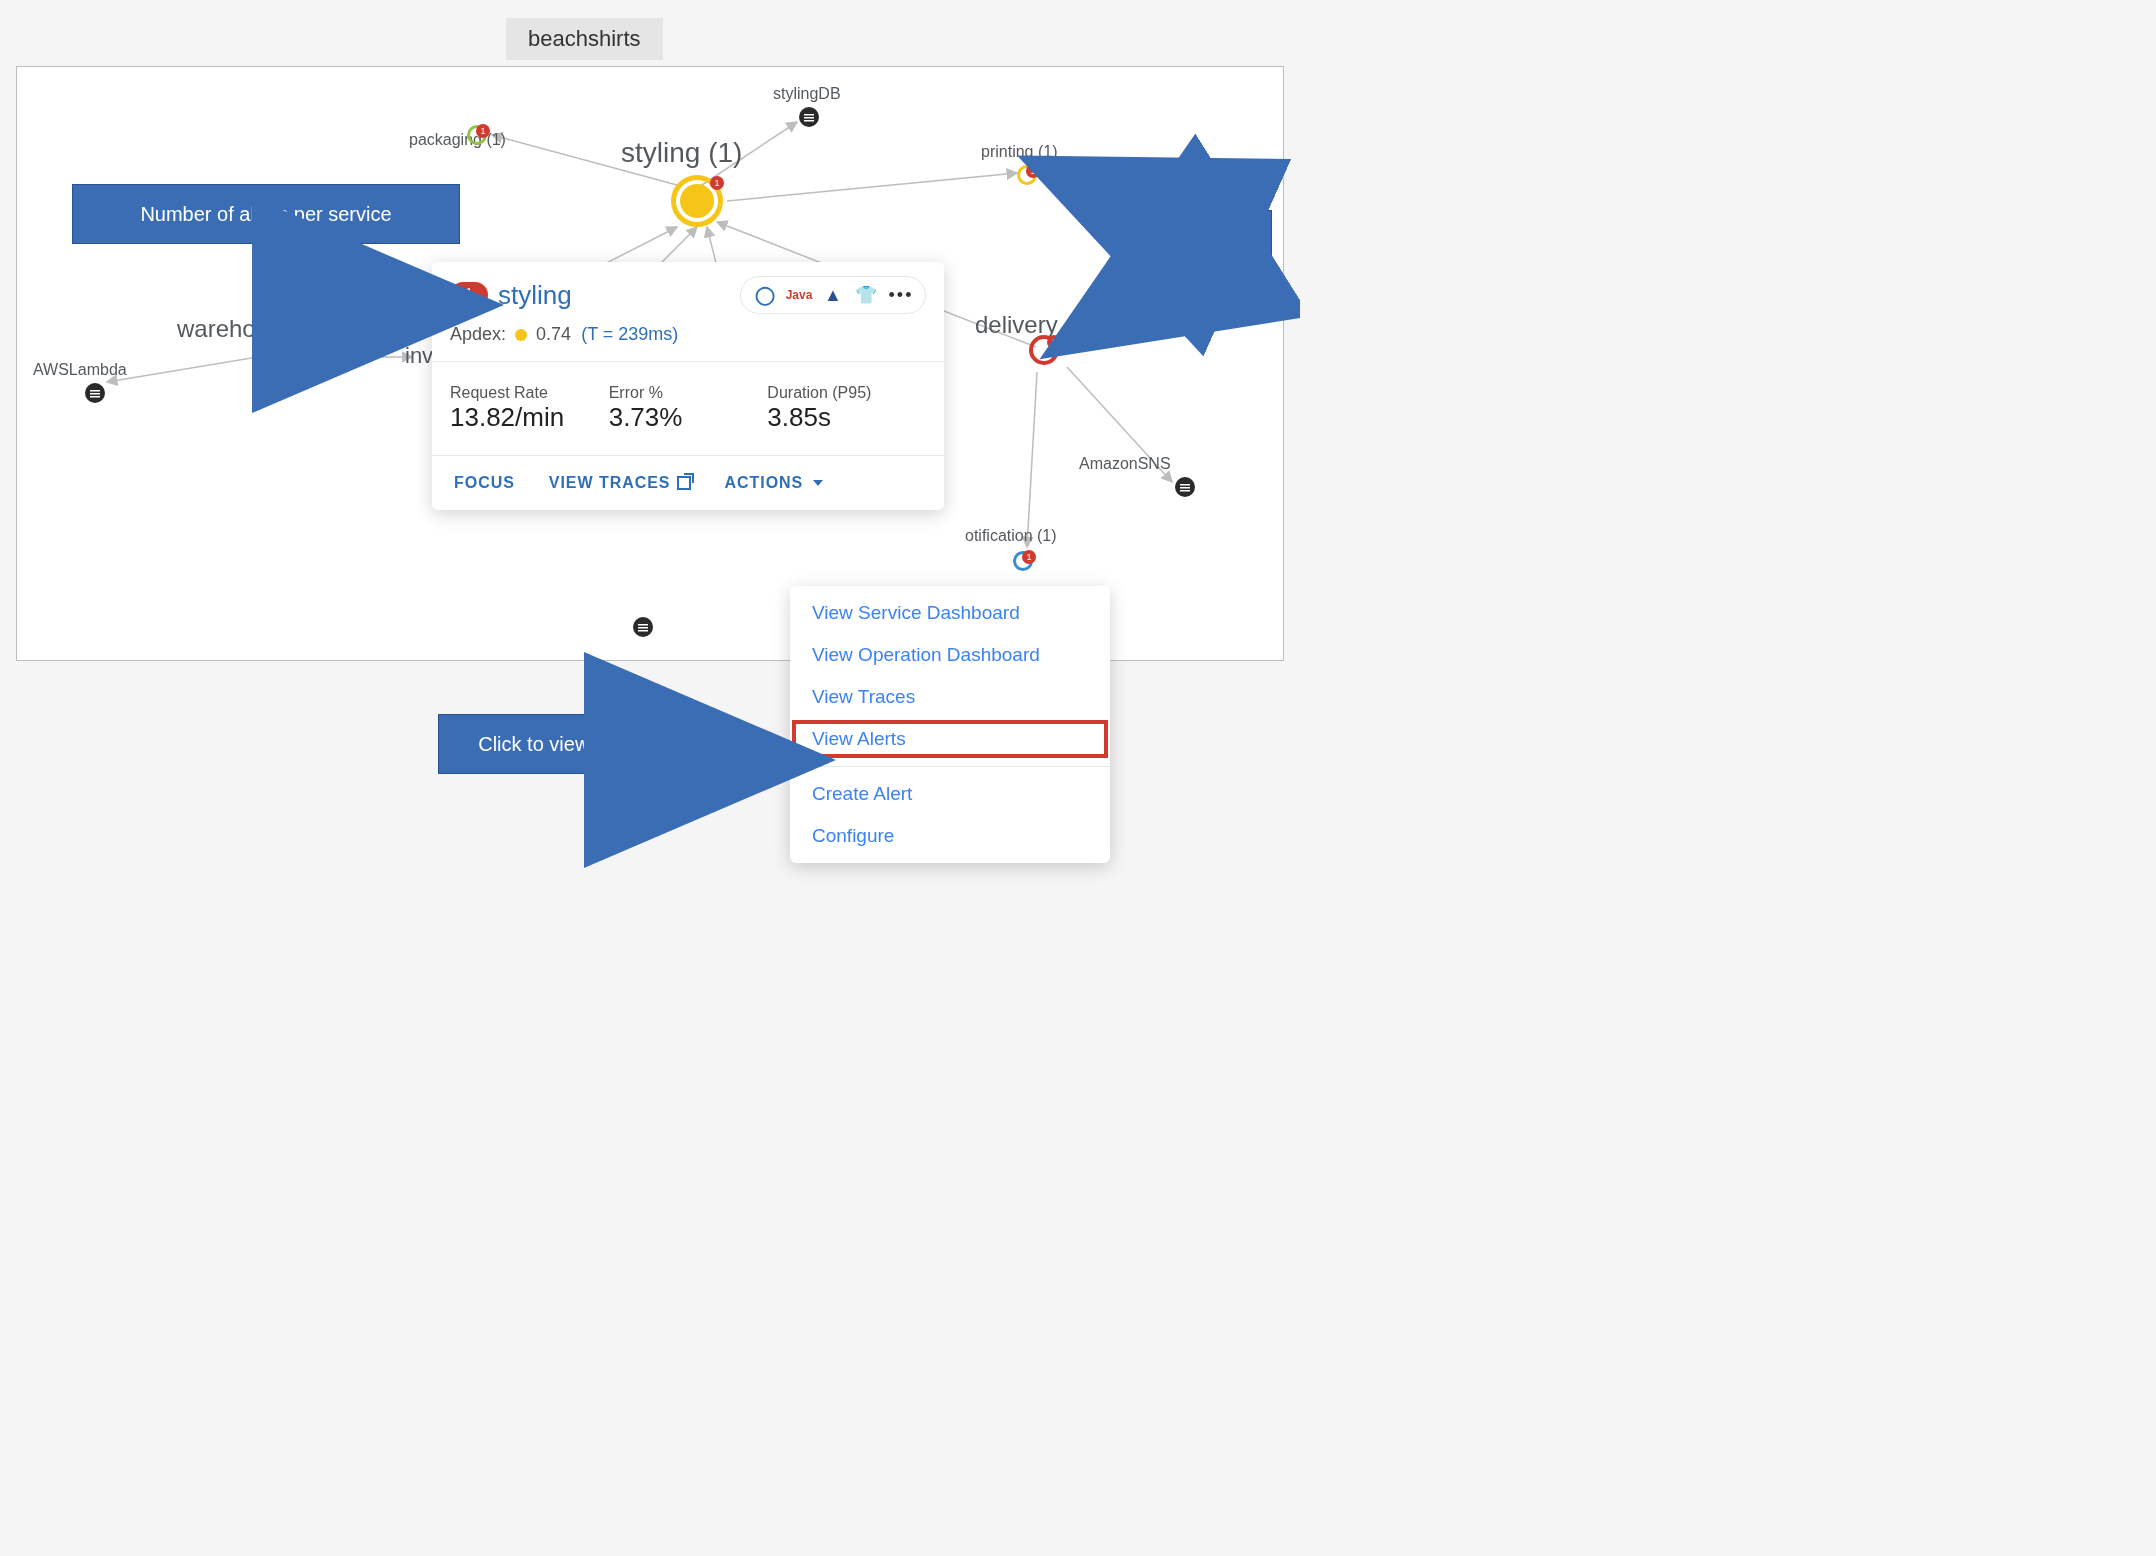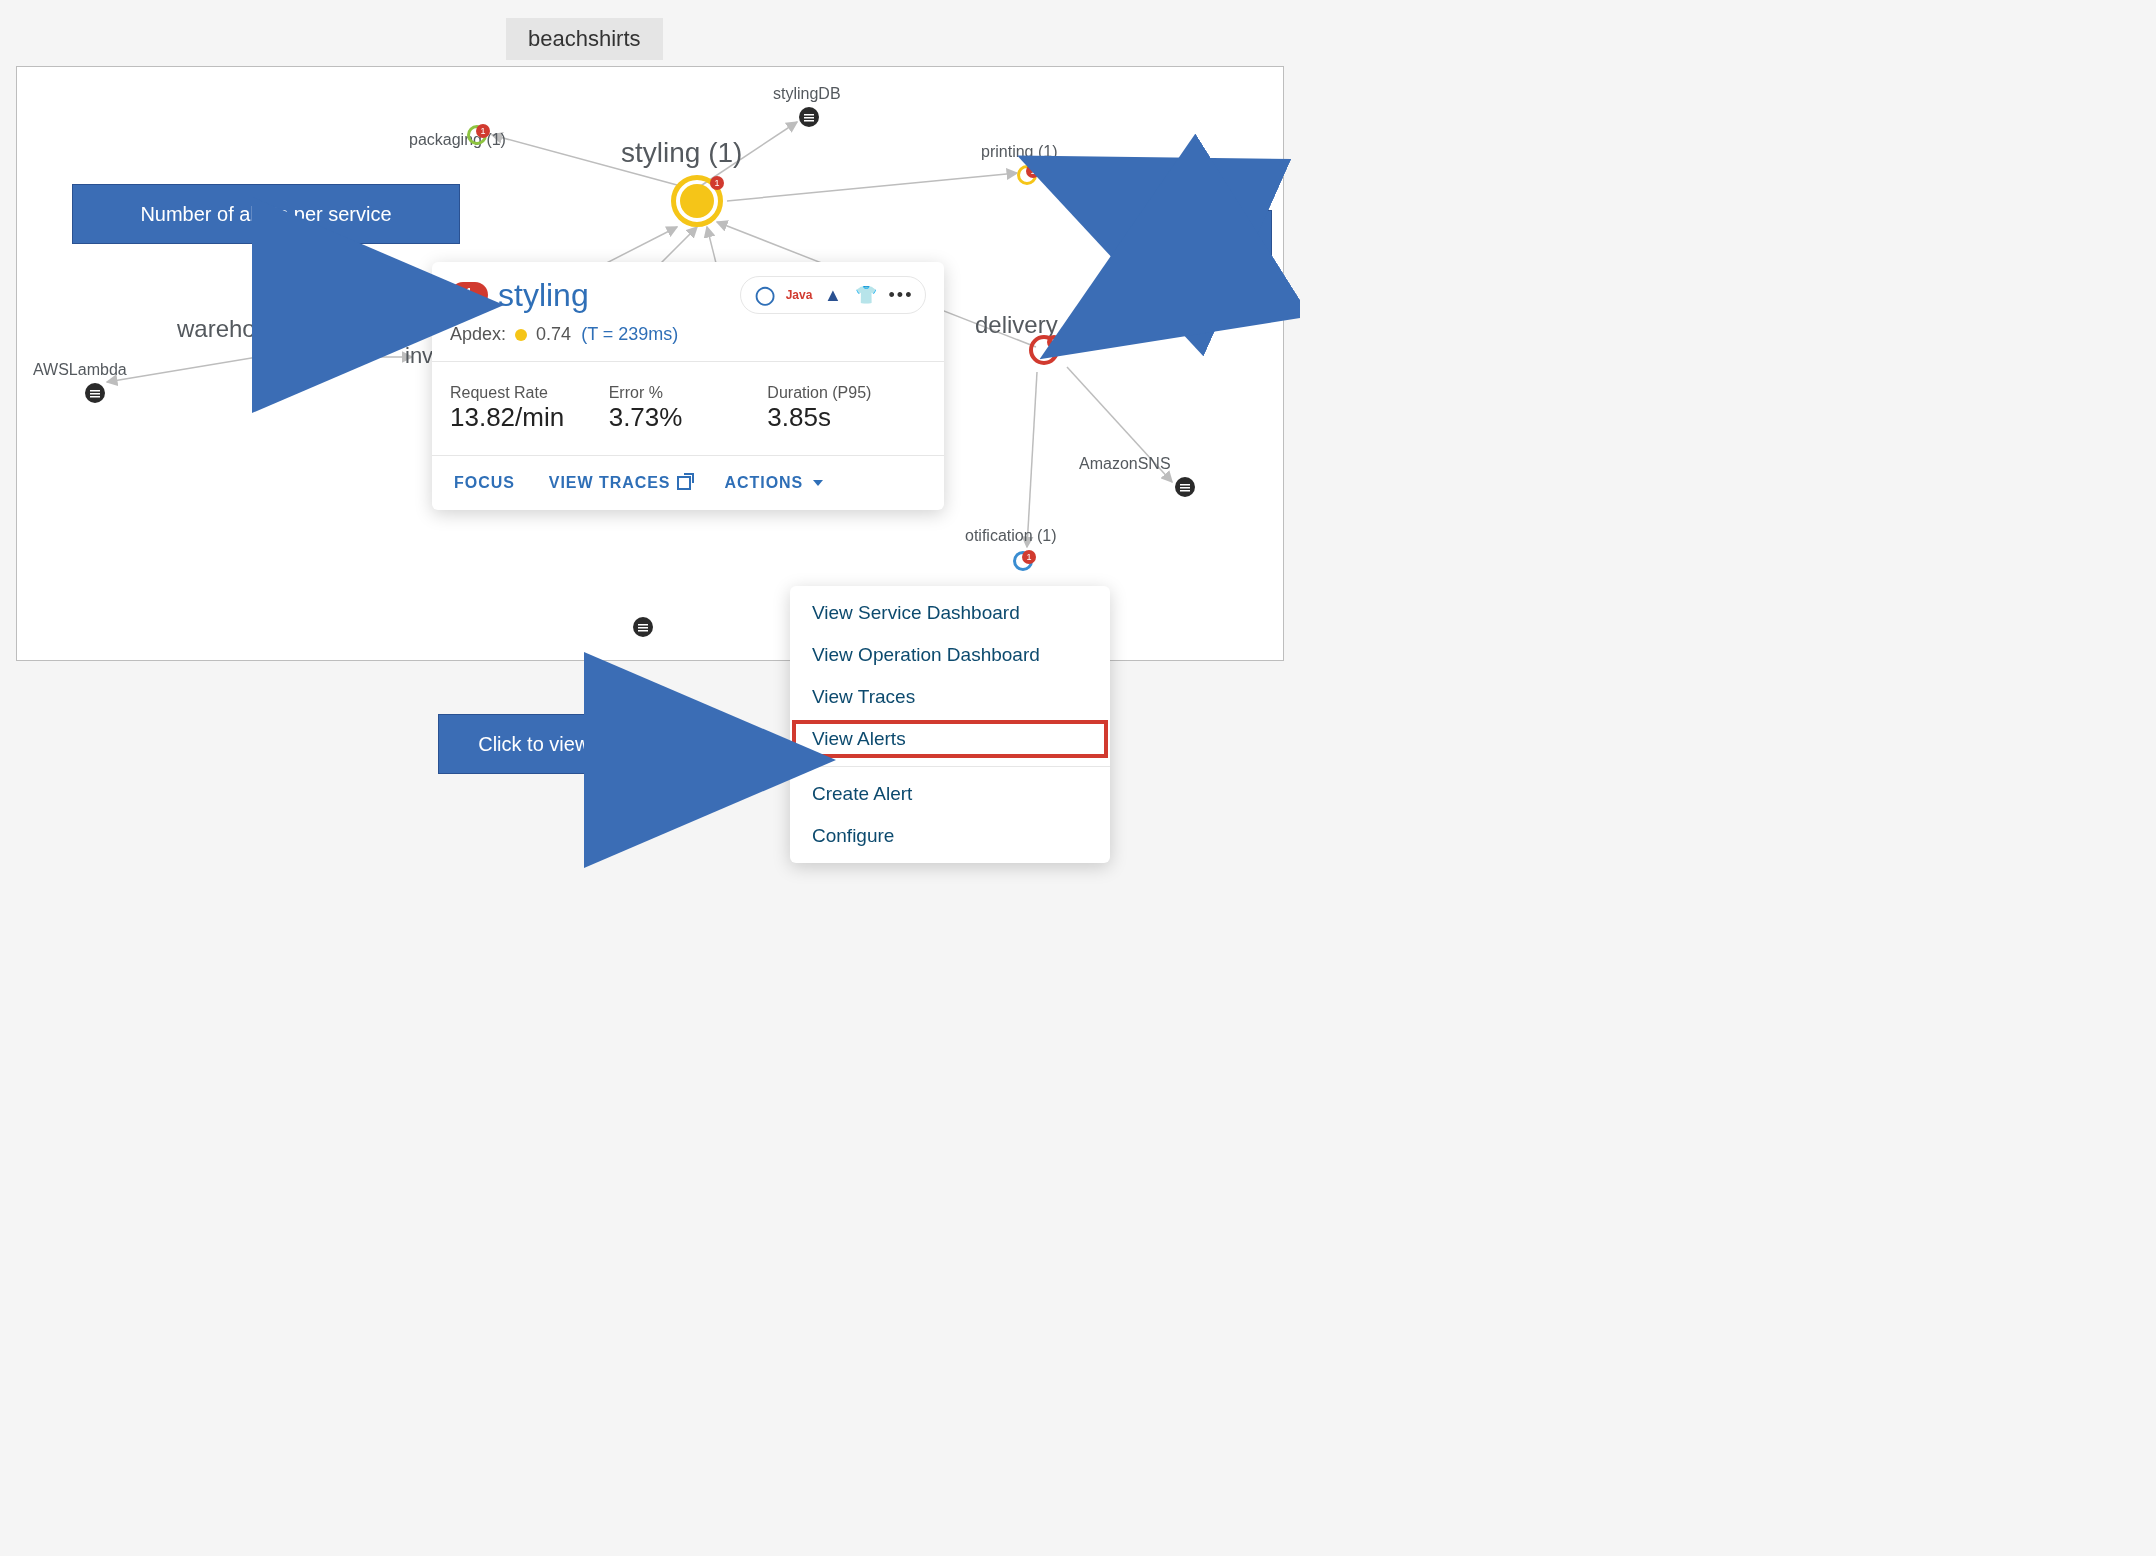--- a/index.html
+++ b/index.html
@@ -103,21 +103,21 @@
     box-shadow: 0 4px 18px rgba(0,0,0,0.18);
   }
   .card-header {
     display:flex; align-items:center; padding: 14px 18px 6px;
   }
   .alert-count-pill {
     background:#d13a2f; color:#fff; border-radius: 14px;
     min-width: 38px; height: 26px; line-height:26px; text-align:center;
     font-size: 16px; margin-right: 10px;
   }
-  .service-name { color:#2f6fb7; font-size: 32px; }
+  .service-name { color:#2f6fb7; font-size: 26px; }
   .icon-strip { margin-left:auto; display:flex; gap:6px; align-items:center;
     border:1px solid #e6e6e6; border-radius:30px; padding:4px 10px; background:#fff;}
   .ic { width:28px; height:28px; display:flex; align-items:center; justify-content:center; font-size:18px;}
   .ic.java { color:#d13a2f; font-weight:bold; font-size:12px;}
   .ic.ot { color:#2f6fb7; font-weight:bold; }
   .apdex-row { padding: 4px 18px 16px; font-size: 18px; color:#555;}
   .apdex-dot { display:inline-block; width:12px; height:12px; background:#f5c518; border-radius:50%; vertical-align:middle; margin:0 4px;}
   .apdex-t { color:#2f6fb7; }
   .metrics {
     display:flex; border-top:1px solid #e6e6e6; border-bottom:1px solid #e6e6e6;
@@ -142,21 +142,21 @@
     top: 586px;
     width: 320px;
     background:#fff;
     border-radius:6px;
     box-shadow: 0 4px 18px rgba(0,0,0,0.18);
     padding: 6px 0;
   }
   .dropdown .item {
     padding: 10px 22px;
     font-size: 19px;
-    color:#0c4a6e;
+    color:#3b82f6;
     cursor:pointer;
   }
   .dropdown .divider { height:1px; background:#e6e6e6; margin:6px 0;}
   .dropdown .item.highlight {
     outline: 4px solid #d13a2f;
     outline-offset: -6px;
   }
 
   
   .callout {

